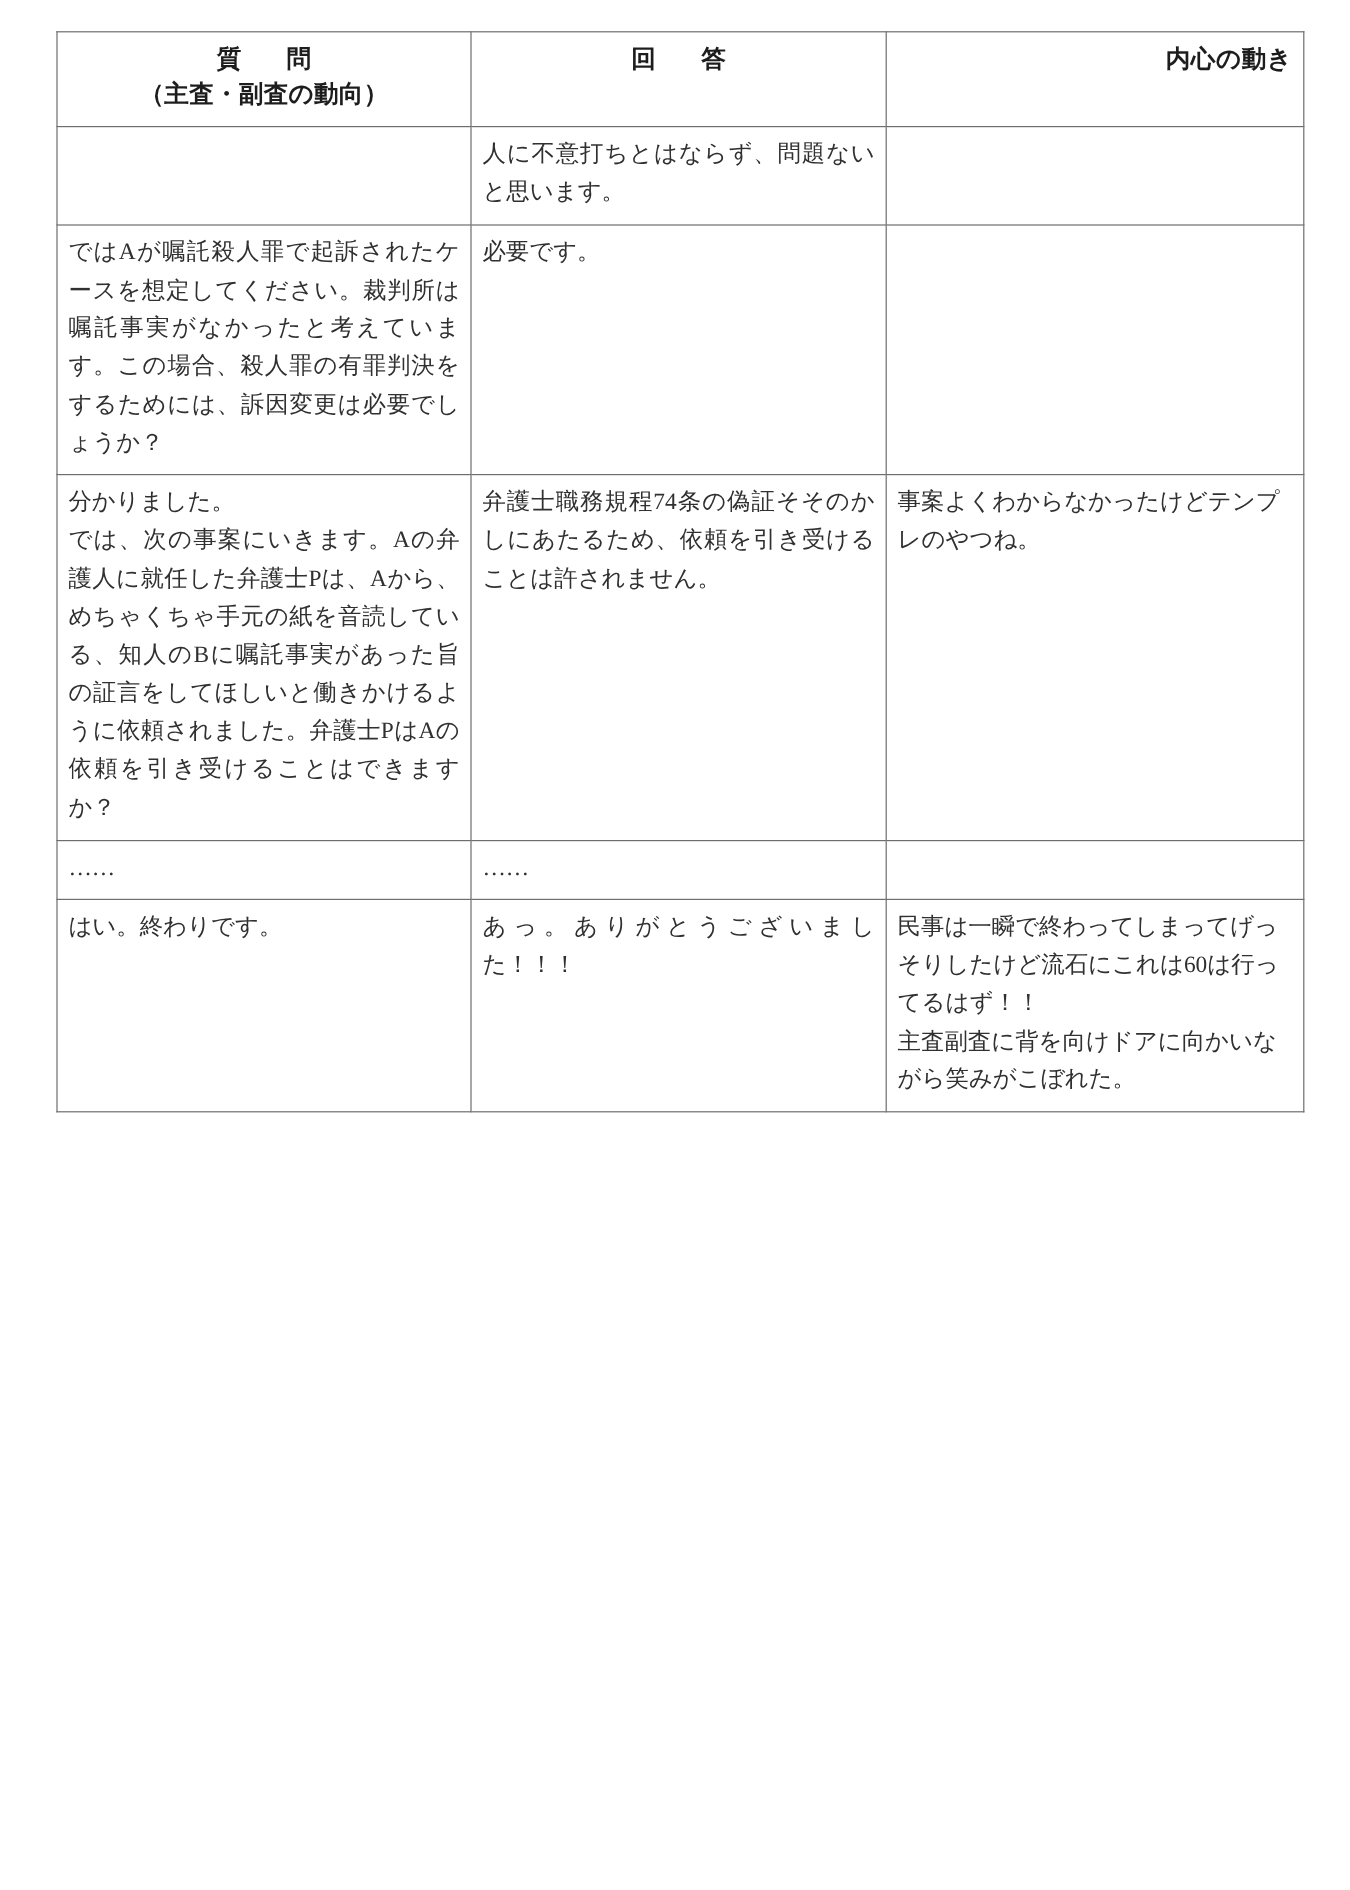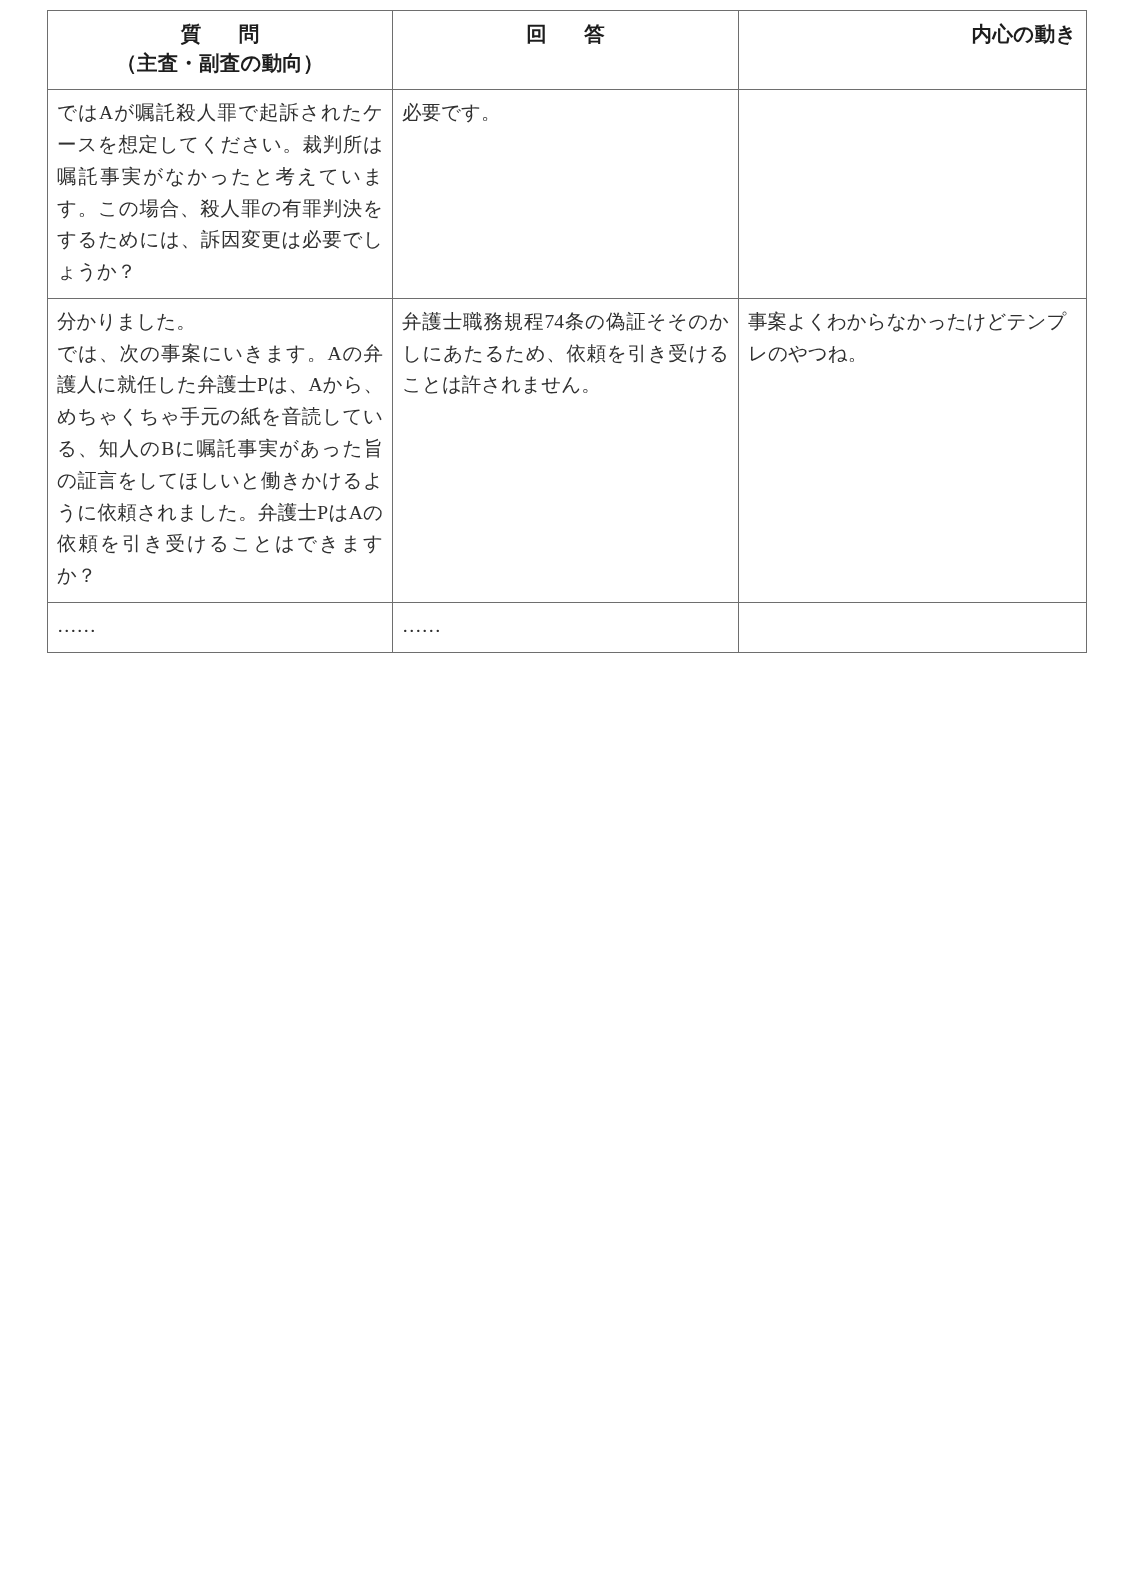--- a/index.html
+++ b/index.html
@@ -19,21 +19,21 @@
   .page {
     position: relative;
     width: 1125px;
     height: 1575px;
     background: #fff;
   }
 
   .table-wrap {
     position: absolute;
     left: 47px;
-    top: 10px;
+    top: 26px;
     width: 1039px;
   }
 
   table.qa-table {
     width: 1039px;
     border-collapse: collapse;
     table-layout: fixed;
     background: #fff;
   }
 
@@ -109,20 +109,31 @@
           <th>
             <span class="hdr-line1">回　答</span>
           </th>
           <th>
             <span class="hdr-plain">内心の動き</span>
           </th>
         </tr>
       </thead>
       <tbody>
 
+        <tr data-row="0">
+          <td class="empty">
+            <span class="cell-text"></span>
+          </td>
+          <td class="justify">
+            <span class="cell-text">人に不意打ちとはならず、問題ないと思います。</span>
+          </td>
+          <td class="empty">
+            <span class="cell-text"></span>
+          </td>
+        </tr>
 
         <tr data-row="1">
           <td class="justify">
             <span class="cell-text">ではAが嘱託殺人罪で起訴されたケースを想定してください。裁判所は嘱託事実がなかったと考えています。この場合、殺人罪の有罪判決をするためには、訴因変更は必要でしょうか？</span>
           </td>
           <td class="plain">
             <span class="cell-text">必要です。</span>
           </td>
           <td class="empty">
             <span class="cell-text"></span>
@@ -150,17 +161,29 @@
           </td>
           <td class="plain">
             <span class="cell-text">……</span>
           </td>
           <td class="empty">
             <span class="cell-text"></span>
           </td>
         </tr>
 
 
+        <tr data-row="7">
+          <td class="plain">
+            <span class="cell-text">はい。終わりです。</span>
+          </td>
+          <td class="justify">
+            <span class="cell-text">あっ。ありがとうございました！！！</span>
+          </td>
+          <td class="plain">
+            <span class="cell-text">民事は一瞬で終わってしまってげっそりしたけど流石にこれは60は行ってるはず！！
+主査副査に背を向けドアに向かいながら笑みがこぼれた。</span>
+          </td>
+        </tr>
 
       </tbody>
     </table>
   </div>
 </div>
 
 </body></html>

